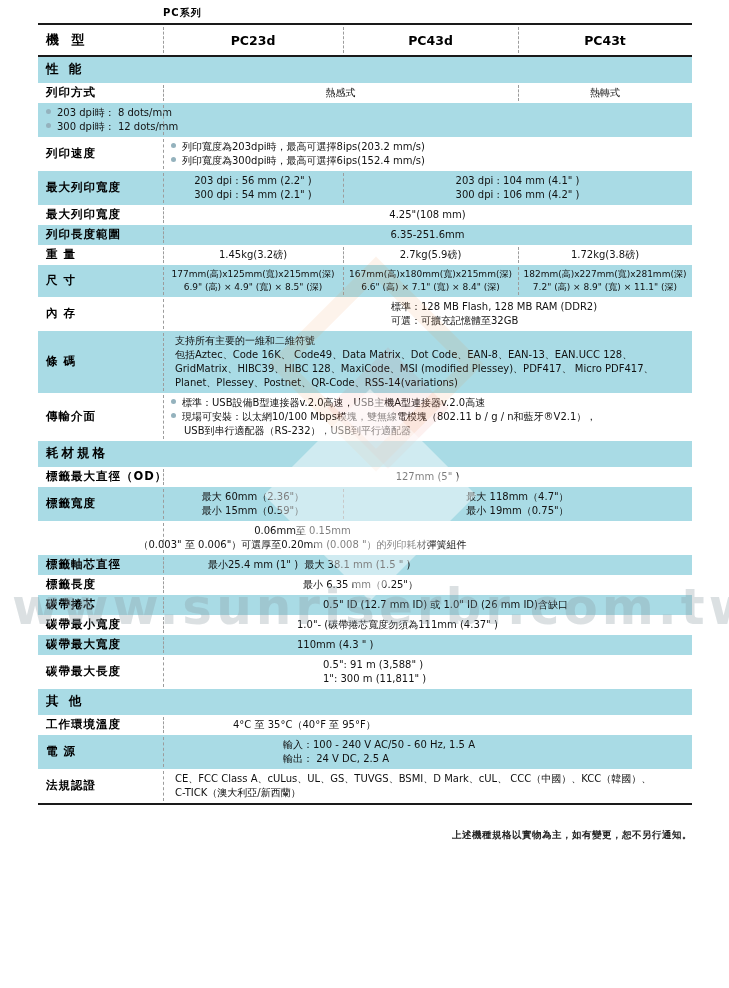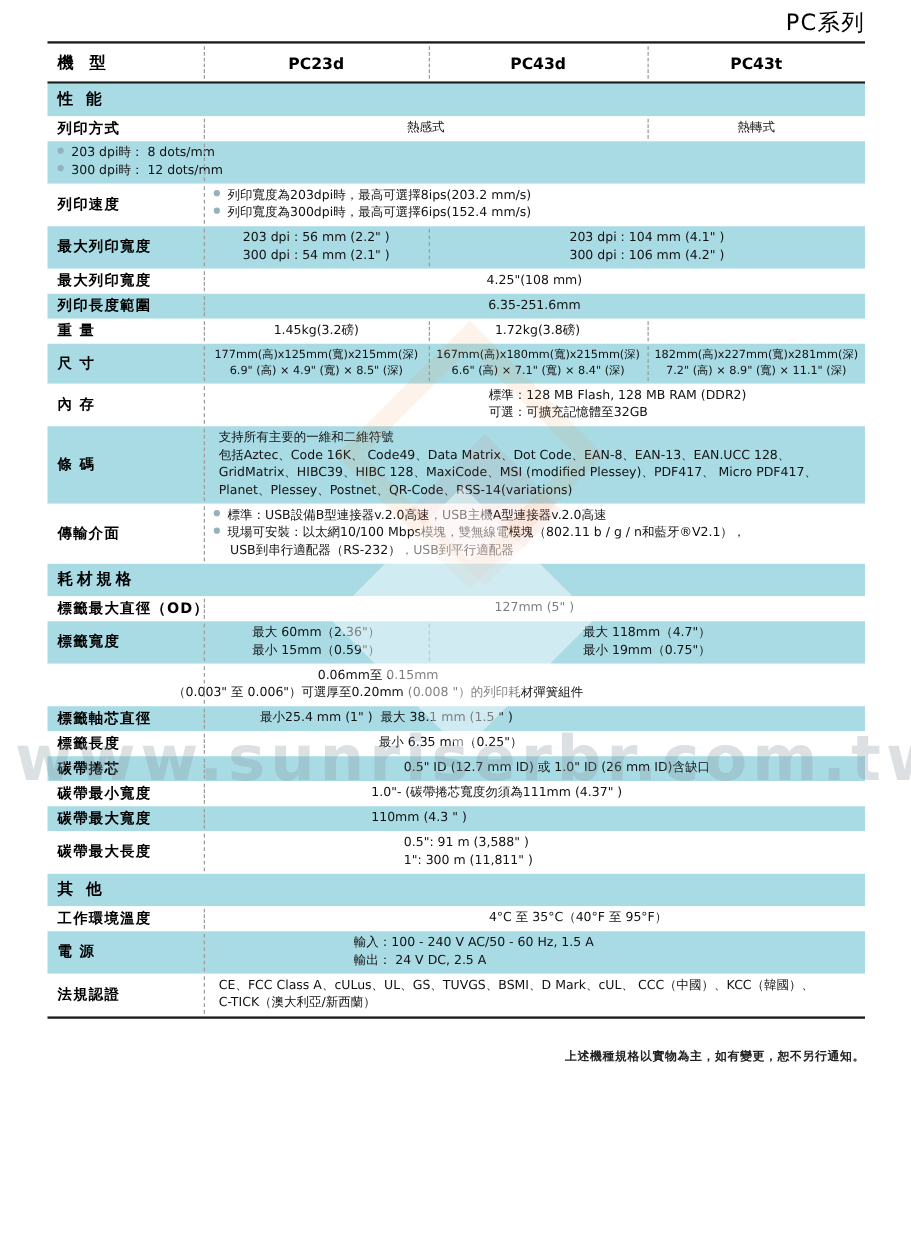--- a/index.html
+++ b/index.html
@@ -4,22 +4,22 @@
 <style>
   html,body{margin:0;padding:0;}
   body{
     width:729px;height:988px;background:#ffffff;position:relative;overflow:hidden;
     font-family:"DejaVu Sans","Liberation Sans",sans-serif;color:#1a1a1a;
     -webkit-font-smoothing:antialiased;
   }
   #page{position:absolute;left:38px;top:6px;width:654px;}
   
   .title{
-    margin-left:125px;width:529px;text-align:right;
-    font-size:18px;font-weight:normal;letter-spacing:1px;padding-bottom:3px;color:#000;
+    margin-left:125px;width:529px;text-align:left;
+    font-size:10px;font-weight:bold;letter-spacing:1px;padding-bottom:3px;color:#000;
   }
   .hrule{height:2px;background:#1a1a1a;}
   .hrule.thin{height:1.5px;}
   
   .thead{display:flex;min-height:30px;align-items:center;position:relative;background:#fff;}
   .hlabel{font-size:13px;font-weight:bold;letter-spacing:4px;padding-left:8px;width:117px;color:#000;}
   .hcol{font-weight:bold;font-size:12.5px;text-align:center;color:#000;}
   
   .trow{display:flex;position:relative;min-height:20px;}
   .trow.blue{background:#a9dbe5;}
@@ -161,20 +161,23 @@
           </div>
         </div>
         <div class="vdash" style="left: 125px;"></div>
       </div>
       <div class="trow white">
         <div class="rlabel">重 量</div>
         <div class="cells">
           <div class="cell c" style="width: 180px;">
             <div class="line"><span>1.45kg(3.2磅)</span></div>
           </div>
+          <div class="cell c" style="width: 175px;">
+            <div class="line"><span>2.7kg(5.9磅)</span></div>
+          </div>
           <div class="cell c" style="width: 174px;">
             <div class="line"><span>1.72kg(3.8磅)</span></div>
           </div>
         </div>
         <div class="vdash" style="left: 125px;"></div>
         <div class="vdash" style="left: 305px;"></div>
         <div class="vdash" style="left: 480px;"></div>
       </div>
       <div class="trow blue">
         <div class="rlabel">尺 寸</div>
@@ -319,21 +322,21 @@
           </div>
         </div>
         <div class="vdash" style="left: 125px;"></div>
       </div>
       <div class="trow blue section">
         <div class="rlabel">其 他</div>
       </div>
       <div class="trow white">
         <div class="rlabel">工作環境溫度</div>
         <div class="cells">
-          <div class="cell l" style="width: 529px; padding-left: 70px; align-items: center;">
+          <div class="cell l" style="width: 529px; padding-left: 70px;">
             <div class="line"><span>4°C 至 35°C（40°F 至 95°F）</span></div>
           </div>
         </div>
         <div class="vdash" style="left: 125px;"></div>
       </div>
       <div class="trow blue">
         <div class="rlabel">電 源</div>
         <div class="cells">
           <div class="cell l" style="width: 529px; padding-left: 120px;">
             <div class="line"><span>輸入：100 - 240 V AC/50 - 60 Hz, 1.5 A</span></div>

